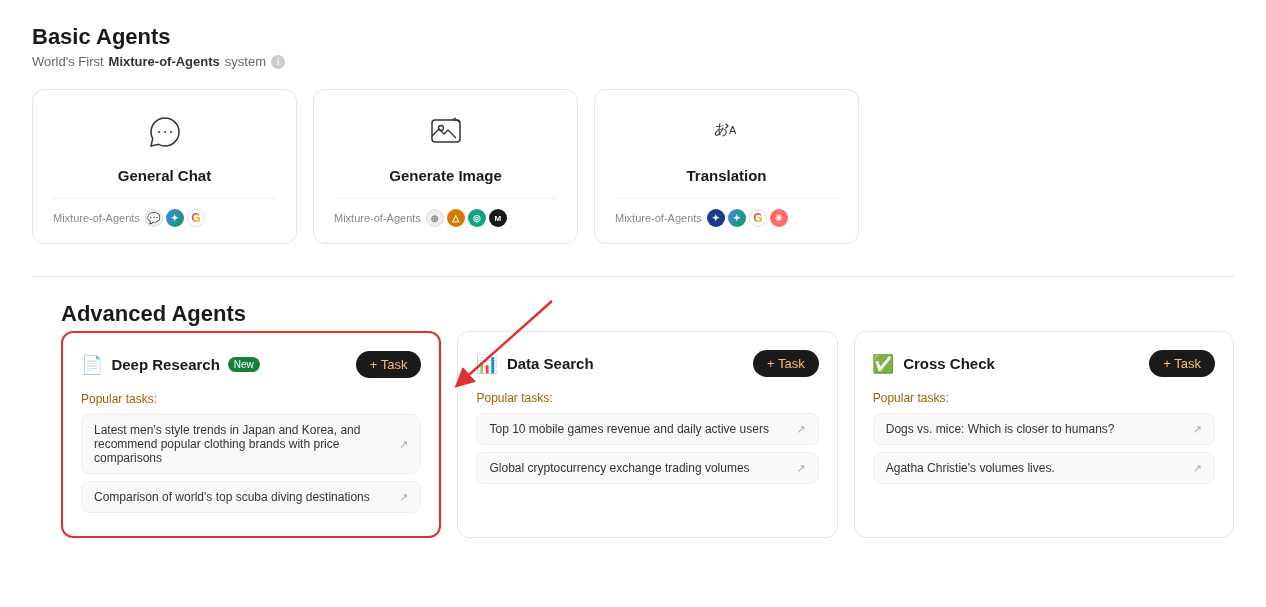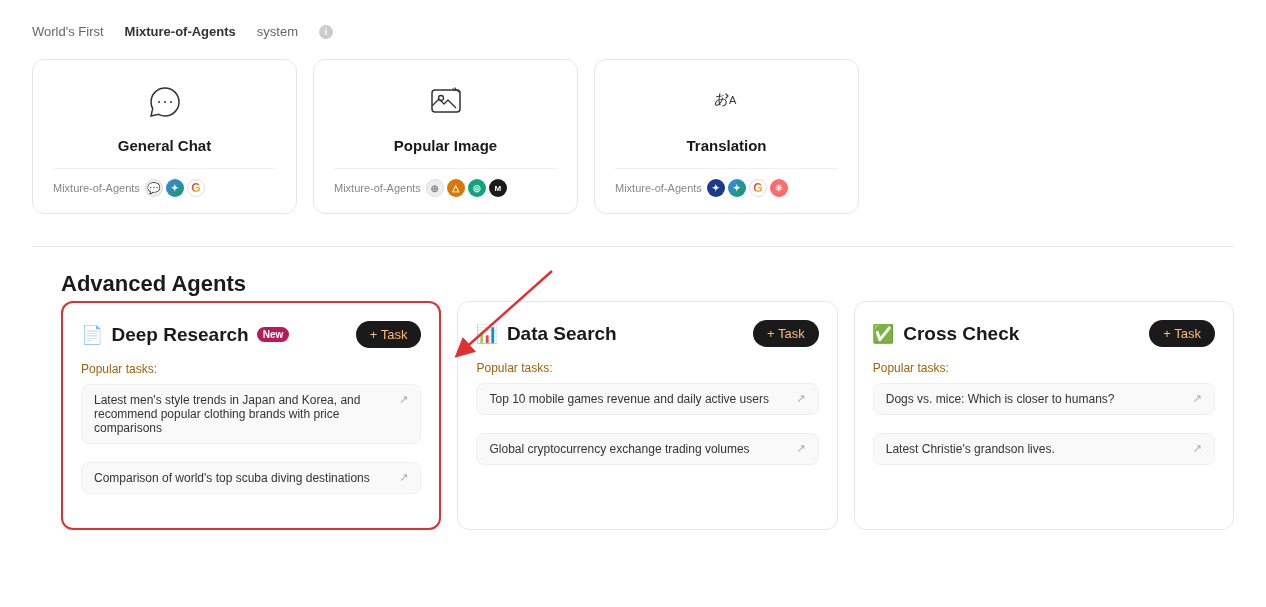--- a/index.html
+++ b/index.html
@@ -16,21 +16,21 @@
       font-weight: 700;
       margin-bottom: 4px;
     }
 
     .section-subtitle {
       font-size: 13px;
       color: #666;
       margin-bottom: 20px;
       display: flex;
       align-items: center;
-      gap: 21px;
+      gap: 5px;
     }
 
     .section-subtitle strong {
       font-weight: 600;
       color: #333;
     }
 
     .info-icon {
       width: 14px;
       height: 14px;
@@ -138,29 +138,29 @@
       display: flex;
       align-items: center;
       gap: 8px;
     }
 
     .advanced-card-icon {
       font-size: 18px;
     }
 
     .advanced-card-title {
-      font-size: 19px;
+      font-size: 15px;
       font-weight: 700;
     }
 
     .badge-new {
-      background: #be185d;
+      background: #15803d;
       color: white;
       font-size: 10px;
-      font-weight: 700;
+      font-weight: 400;
       padding: 2px 6px;
       border-radius: 10px;
     }
 
     .task-btn {
       background: #1a1a1a;
       color: #fdba74;
       border: none;
       border-radius: 20px;
       padding: 6px 14px;
@@ -178,23 +178,23 @@
       margin-bottom: 8px;
     }
 
     .task-item {
       background: #f9f9f9;
       border: 1px solid #efefef;
       border-radius: 8px;
       padding: 8px 12px;
       font-size: 12px;
       color: #333;
-      margin-bottom: 18px;
-      display: flex;
-      align-items: flex-start;
+      margin-bottom: 7px;
+      display: flex;
+      align-items: center;
       justify-content: space-between;
       cursor: pointer;
     }
 
     .arrow-icon {
       color: #aaa;
       font-size: 11px;
     }
 
     .page-wrapper {
@@ -221,20 +221,21 @@
       justify-content: center;
       background: white;
     }
   </style>
 </head>
 <body>
 
 <div class="page-wrapper">
 
   <div>
+    <h2 class="section-title">Basic Agents</h2>
     <div class="section-subtitle">
       <span>World's First </span>
       <strong>Mixture-of-Agents</strong>
       <span> system</span>
       <span class="info-icon">i</span>
     </div>
 
     <div class="basic-agents-grid">
 
       <div class="agent-card">
@@ -259,21 +260,21 @@
 
       <div class="agent-card">
         <div class="agent-card-icon">
           <svg width="36" height="36" viewBox="0 0 36 36" fill="none" xmlns="http://www.w3.org/2000/svg">
             <rect x="4" y="6" width="28" height="22" rx="3" stroke="#333" stroke-width="1.5" fill="none"></rect>
             <circle cx="13" cy="14" r="2.5" stroke="#333" stroke-width="1.3" fill="none"></circle>
             <path d="M4 22l7-7 5 5 4-4 8 8" stroke="#333" stroke-width="1.3" fill="none" stroke-linejoin="round"></path>
             <path d="M27 4l1 2m-3-1l1.5 1.5M29 6l1.5 1.5" stroke="#333" stroke-width="1.3" stroke-linecap="round"></path>
           </svg>
         </div>
-        <div class="agent-card-title">Popular Image</div>
+        <div class="agent-card-title">Generate Image</div>
         <div class="agent-card-footer">
           <span>Mixture-of-Agents</span>
           <div class="agent-logos">
             <div class="logo-circle" style="background:#eee; border:1px solid #ddd; font-size:10px;">⊕</div>
             <div class="logo-circle" style="background:#d97706; color:white; font-size:9px;">△</div>
             <div class="logo-circle" style="background:#10a37f; color:white; font-size:9px;">◎</div>
             <div class="logo-circle" style="background:#1a1a1a; color:white; font-size:8px; font-weight:700;">M</div>
           </div>
         </div>
       </div>
@@ -365,21 +366,21 @@
             <span class="advanced-card-title">Cross Check</span>
           </div>
           <button class="task-btn">+ Task</button>
         </div>
         <div class="popular-tasks-label">Popular tasks:</div>
         <div class="task-item">
           <span>Dogs vs. mice: Which is closer to humans?</span>
           <span class="arrow-icon">↗</span>
         </div>
         <div class="task-item">
-          <span>Latest Christie's grandson lives.</span>
+          <span>Agatha Christie's volumes lives.</span>
           <span class="arrow-icon">↗</span>
         </div>
       </div>
 
     </div>
   </div>
 
 </div>
 
 </body></html>

